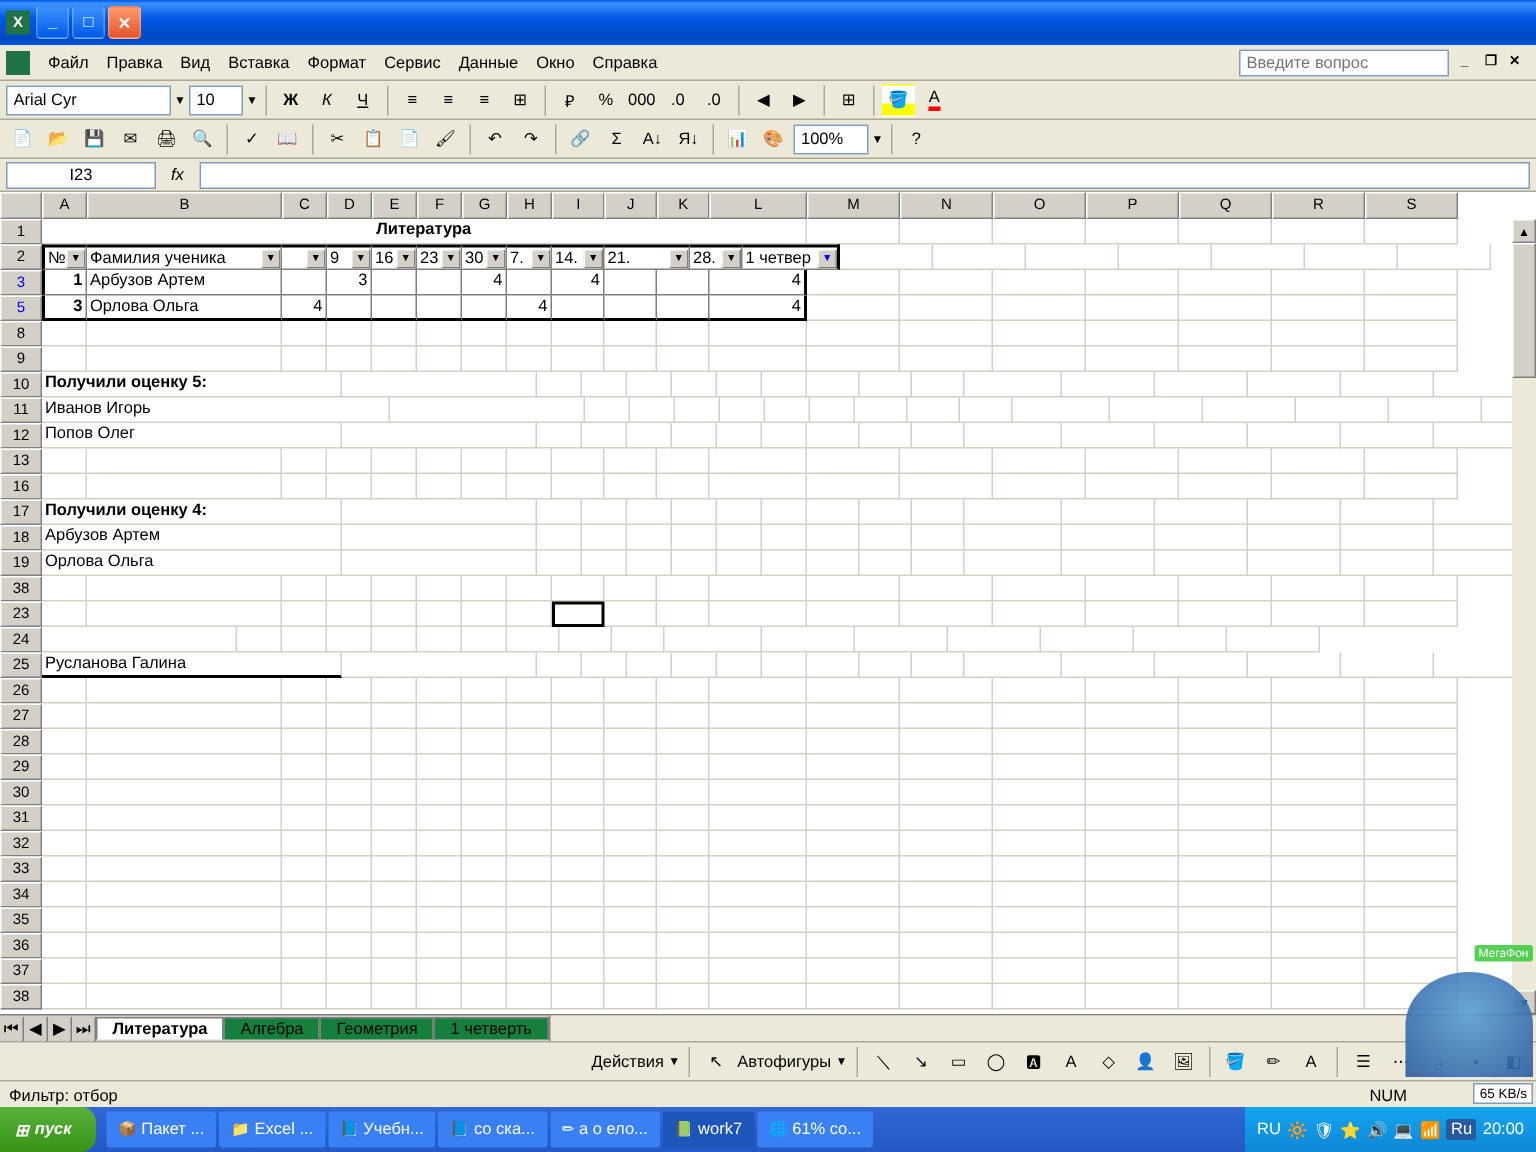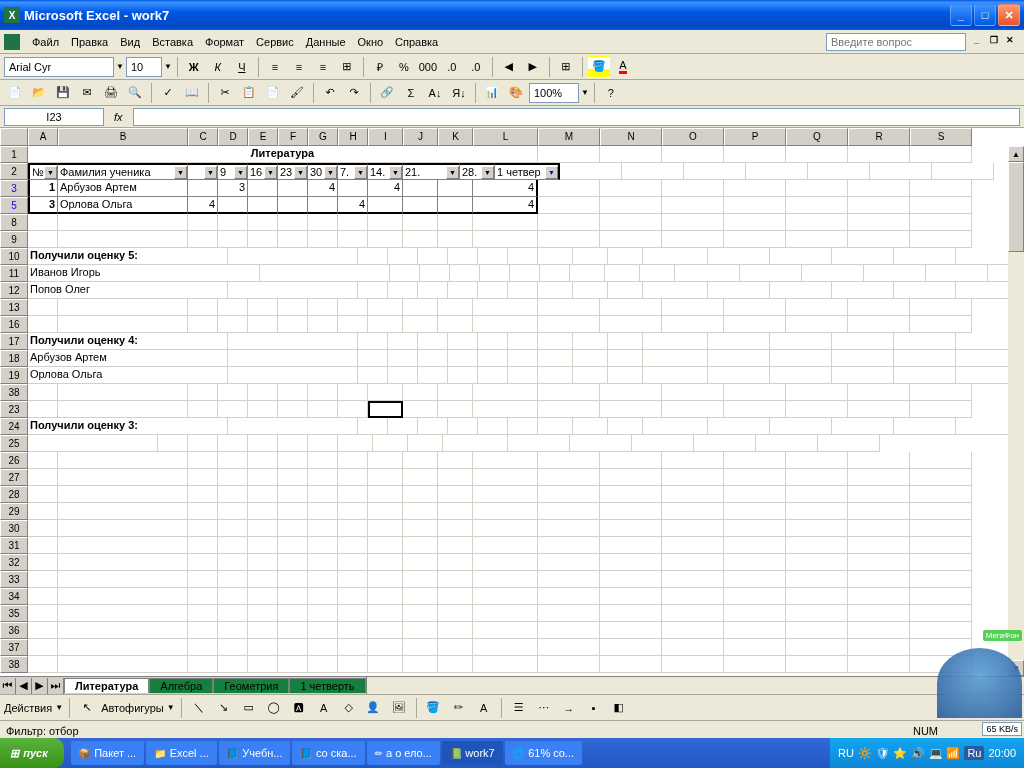--- a/index.html
+++ b/index.html
@@ -45,42 +45,41 @@
 .incell{border-right:1px solid #808080;border-bottom:1px solid #808080;}
 .bold{font-weight:bold;}
 .filterdrop{position:absolute;right:0;top:1px;width:13px;height:13px;background:#d4d0c8;border:1px solid #808080;border-top-color:#fff;border-left-color:#fff;display:flex;align-items:center;justify-content:center;font-size:7px;}
 .filterblue{color:#0000ff;}
 .selcell{border:2px solid #000 !important;position:relative;}
 .tabstrip{height:18px;background:#d4d0c8;display:flex;align-items:center;border-top:1px solid #808080;}
 .tabnav{width:16px;height:16px;display:flex;align-items:center;justify-content:center;border-right:1px solid #808080;}
 .tab{padding:1px 10px;background:#fff;border:1px solid #808080;border-bottom:none;margin-top:-1px;}
 .tab.active{font-weight:bold;background:#fff;}
 .tab.inactive{background:#15803d;}
-.drawbar{height:26px;background:#ece9d8;display:flex;align-items:center;padding:2px 4px;border-top:1px solid #aca899;gap:3px;}
+.drawbar{height:26px;background:#ece9d8;display:flex;align-items:center;padding:2px 4px;border-top:1px solid #aca899;gap:3px;justify-content:flex-end;}
 .statusbar{height:20px;background:#ece9d8;border-top:1px solid #aca899;display:flex;align-items:center;padding:0 6px;}
 .taskbar{position:absolute;bottom:0;left:0;right:0;height:30px;background:linear-gradient(to bottom,#3168d5 0%,#2358c5 100%);display:flex;align-items:center;}
 .startbtn{height:30px;padding:0 16px 0 10px;background:linear-gradient(to bottom,#58b23c 0%,#389318 100%);color:#fff;font-weight:bold;font-style:italic;font-size:13px;border-radius:0 10px 10px 0;display:flex;align-items:center;}
 .tbtask{height:24px;padding:0 8px;margin:0 1px;background:#3980f4;color:#fff;border-radius:2px;display:flex;align-items:center;gap:3px;font-size:10px;max-width:90px;overflow:hidden;}
 .tbtask.active{background:#1d56b8;}
 .systray{margin-left:auto;height:30px;background:linear-gradient(to bottom,#14a5f0 0%,#0d87d6 100%);display:flex;align-items:center;padding:0 8px;gap:4px;color:#fff;}
 .widget{position:absolute;right:2px;bottom:50px;width:85px;height:70px;background:radial-gradient(circle at 50% 40%,#5a9fd4 0%,#2a5a9e 100%);border-radius:50% 50% 0 0;opacity:0.9;}
 .widget .mf{position:absolute;top:-18px;right:0;background:#4c4;color:#fff;font-size:8px;padding:1px 3px;border-radius:2px;}
 .netspd{position:absolute;right:2px;bottom:32px;background:#fff;border:1px solid #7f9db9;padding:1px 3px;font-size:9px;}
 .vscroll{position:absolute;right:0;top:18px;bottom:0;width:16px;background:#d4d0c8;}
 .vscroll .vbtn{width:16px;height:16px;background:#d4d0c8;border:1px solid #808080;border-top-color:#fff;border-left-color:#fff;display:flex;align-items:center;justify-content:center;font-size:8px;}
 .vscroll .track{position:absolute;top:16px;bottom:16px;left:0;right:0;background:#ece9d8;}
 .vscroll .thumb{position:absolute;left:0;right:0;top:0;height:90px;background:#d4d0c8;border:1px solid #808080;border-top-color:#fff;border-left-color:#fff;}
 .vscroll .vbtn.bot{position:absolute;bottom:0;}
 </style>
 </head>
 <body>
 
 <div class="titlebar">
   <span class="appicon">X</span>
-  <span class="title">Microsoft Excel - work7</span>
   <div class="winbtns">
     <div class="winbtn min">_</div>
     <div class="winbtn max">□</div>
     <div class="winbtn close">✕</div>
   </div>
 </div>
 
 <div class="menubar">
   <span class="excelicon"></span>
   <span class="mitem">Файл</span>
@@ -545,40 +544,40 @@
           <div class="cell" style="width: 65px;"></div>
           <div class="cell" style="width: 62px;"></div>
           <div class="cell" style="width: 62px;"></div>
           <div class="cell" style="width: 62px;"></div>
           <div class="cell" style="width: 62px;"></div>
           <div class="cell" style="width: 62px;"></div>
           <div class="cell" style="width: 62px;"></div>
           <div class="cell" style="width: 62px;"></div>
         </div>
         <div class="cellrow">
-          <div class="cell" style="width: 200px; overflow: visible; font-weight: bold;">Получили оценку  3:</div>
-          <div class="cell" style="width: 130px;"></div>
-          <div class="cell" style="width: 30px;"></div>
-          <div class="cell" style="width: 30px;"></div>
-          <div class="cell" style="width: 30px;"></div>
-          <div class="cell" style="width: 30px;"></div>
-          <div class="cell" style="width: 30px;"></div>
-          <div class="cell" style="width: 30px;"></div>
-          <div class="cell" style="width: 35px;"></div>
-          <div class="cell" style="width: 35px;"></div>
-          <div class="cell" style="width: 35px;"></div>
-          <div class="cell" style="width: 65px;"></div>
-          <div class="cell" style="width: 62px;"></div>
-          <div class="cell" style="width: 62px;"></div>
-          <div class="cell" style="width: 62px;"></div>
-          <div class="cell" style="width: 62px;"></div>
-          <div class="cell" style="width: 62px;"></div>
-          <div class="cell" style="width: 62px;"></div>
-        </div>
-        <div class="cellrow">
+          <div class="cell" style="width: 130px;"></div>
+          <div class="cell" style="width: 30px;"></div>
+          <div class="cell" style="width: 30px;"></div>
+          <div class="cell" style="width: 30px;"></div>
+          <div class="cell" style="width: 30px;"></div>
+          <div class="cell" style="width: 30px;"></div>
+          <div class="cell" style="width: 30px;"></div>
+          <div class="cell" style="width: 35px;"></div>
+          <div class="cell" style="width: 35px;"></div>
+          <div class="cell" style="width: 35px;"></div>
+          <div class="cell" style="width: 65px;"></div>
+          <div class="cell" style="width: 62px;"></div>
+          <div class="cell" style="width: 62px;"></div>
+          <div class="cell" style="width: 62px;"></div>
+          <div class="cell" style="width: 62px;"></div>
+          <div class="cell" style="width: 62px;"></div>
+          <div class="cell" style="width: 62px;"></div>
+        </div>
+        <div class="cellrow">
+          <div class="cell" style="width: 200px; overflow: visible; border-bottom: 2px solid rgb(0, 0, 0);">Русланова Галина</div>
           <div class="cell" style="width: 130px;"></div>
           <div class="cell" style="width: 30px;"></div>
           <div class="cell" style="width: 30px;"></div>
           <div class="cell" style="width: 30px;"></div>
           <div class="cell" style="width: 30px;"></div>
           <div class="cell" style="width: 30px;"></div>
           <div class="cell" style="width: 30px;"></div>
           <div class="cell" style="width: 35px;"></div>
           <div class="cell" style="width: 35px;"></div>
           <div class="cell" style="width: 35px;"></div>

